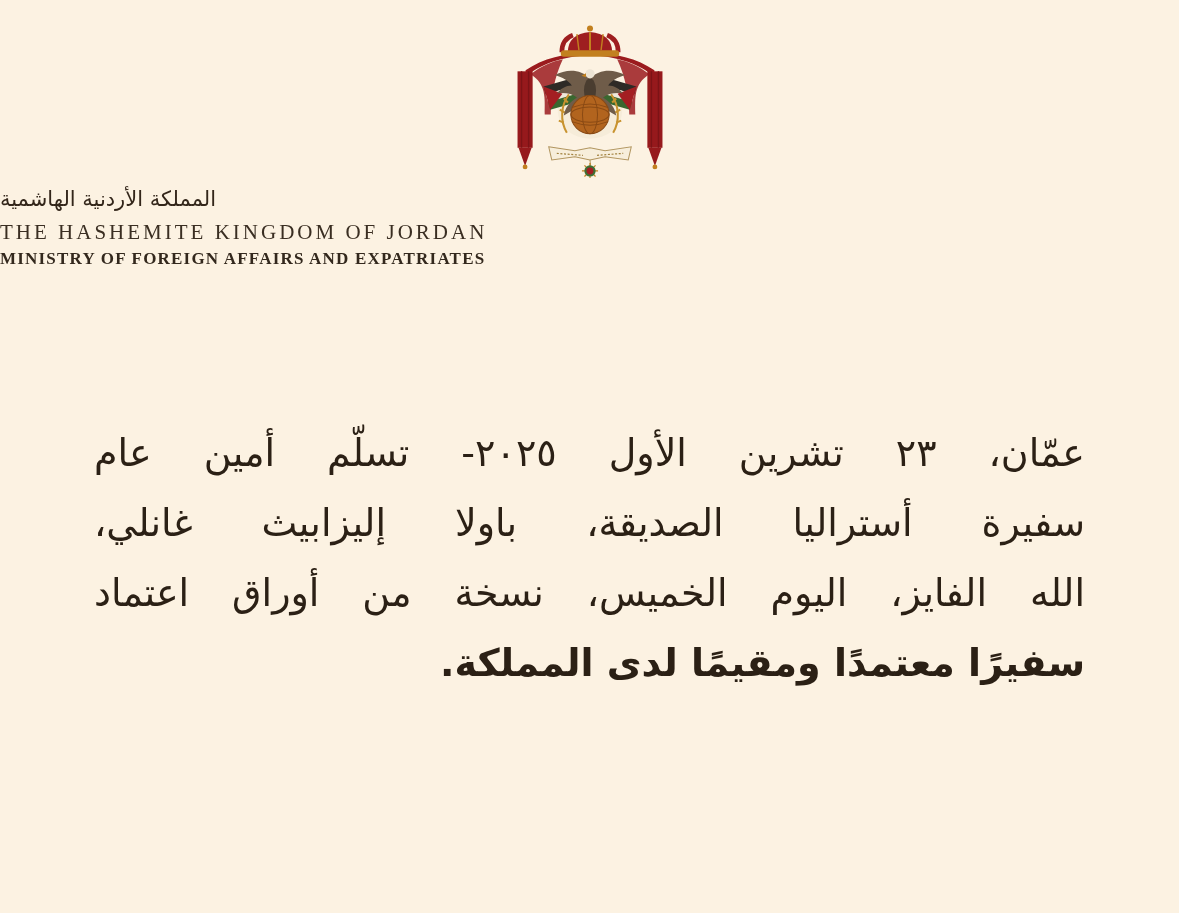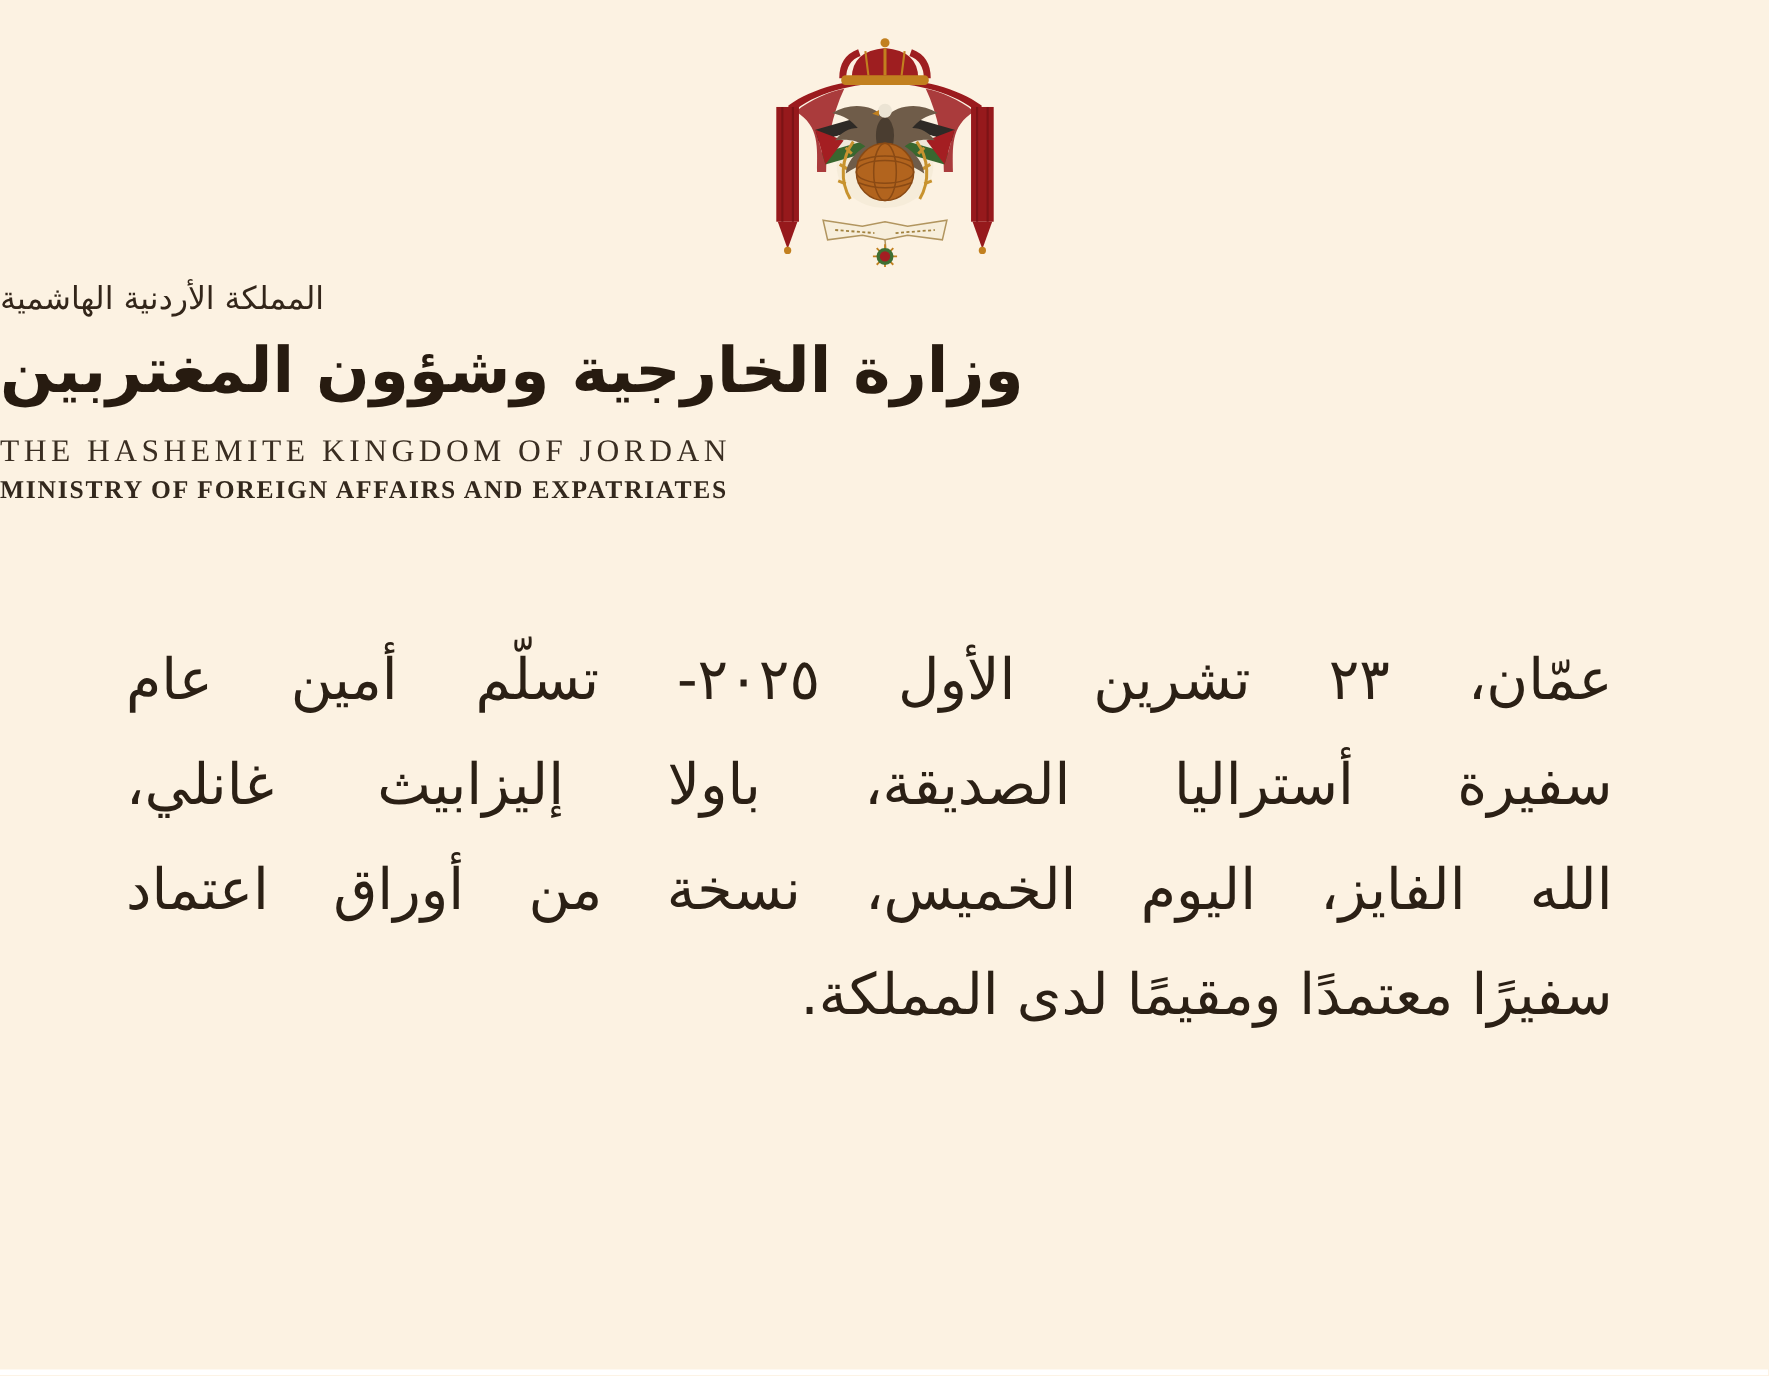--- a/index.html
+++ b/index.html
@@ -69,38 +69,39 @@
     font-weight: bold;
     letter-spacing: 1.2px;
     color: #33281d;
     margin-top: 3px;
   }
 
   
   .body-text {
     position: absolute;
     top: 418px;
-    left: 84px;
+    left: 94px;
     width: 991px;
     direction: rtl;
     color: #2b2015;
     font-family: "DejaVu Sans", sans-serif;
     font-size: 38px;
     line-height: 70px;
   }
 
   .body-line {
     text-align: justify;
     text-align-last: justify;
     white-space: nowrap;
   }
 
   .body-line.last {
     text-align: left;
     text-align-last: right;
+    font-weight: bold;
   }
 
   .bottom-strip {
     position: absolute;
     left: 0;
     bottom: 0;
     width: 100%;
     height: 4px;
     background: #ffffff;
   }
@@ -184,21 +185,20 @@
         <g stroke="#c2801f" stroke-width="1.2">
           <path d="M85,140 L85,156 M77,148 L93,148 M79.5,142.5 L90.5,153.5 M90.5,142.5 L79.5,153.5"></path>
         </g>
         <circle cx="85" cy="148" r="5.6" fill="#3e6f33"></circle>
         <circle cx="85" cy="148" r="3.4" fill="#a41e22"></circle>
       </g>
     </svg>
 
     <div class="kingdom-ar">المملكة الأردنية الهاشمية</div>
 
-    <div class="ministry-ar">وزارة الخارجية وشؤون المغتربين</div>
 
     <div class="kingdom-en">THE HASHEMITE KINGDOM OF JORDAN</div>
 
     <div class="ministry-en">MINISTRY OF FOREIGN AFFAIRS AND EXPATRIATES</div>
   </div>
 
   <div class="body-text">
     <div class="body-line">عمّان، ٢٣ تشرين الأول ٢٠٢٥- تسلّم أمين عام</div>
     <div class="body-line">سفيرة أستراليا الصديقة، باولا إليزابيث غانلي،</div>
     <div class="body-line">الله الفايز، اليوم الخميس، نسخة من أوراق اعتماد</div>

